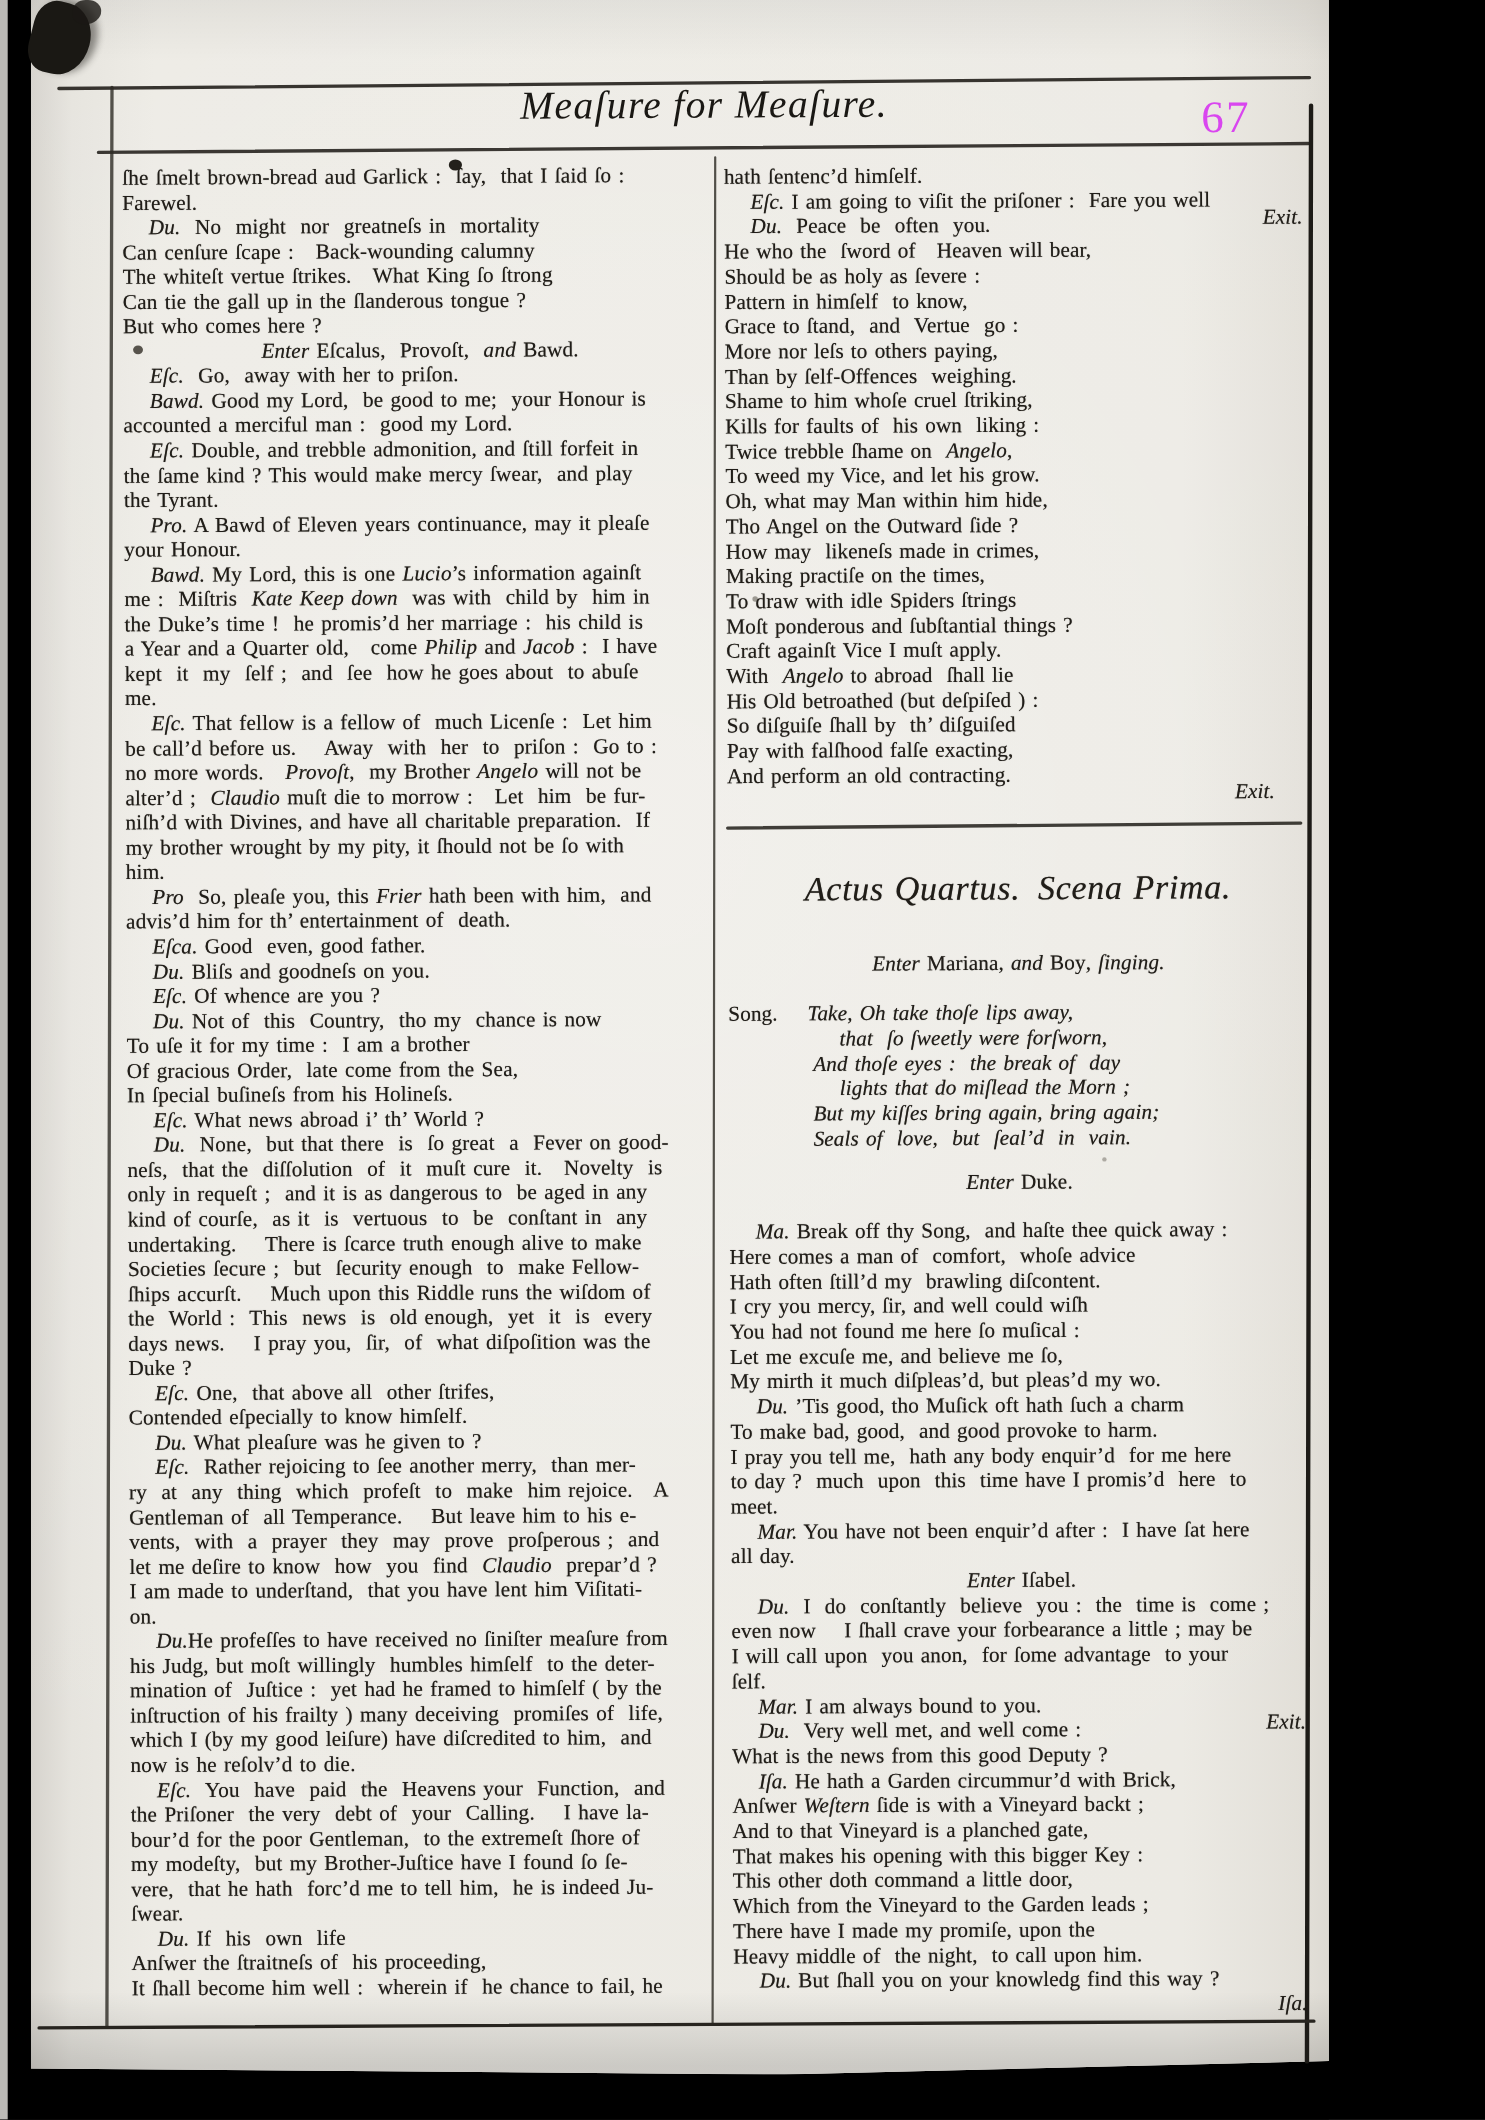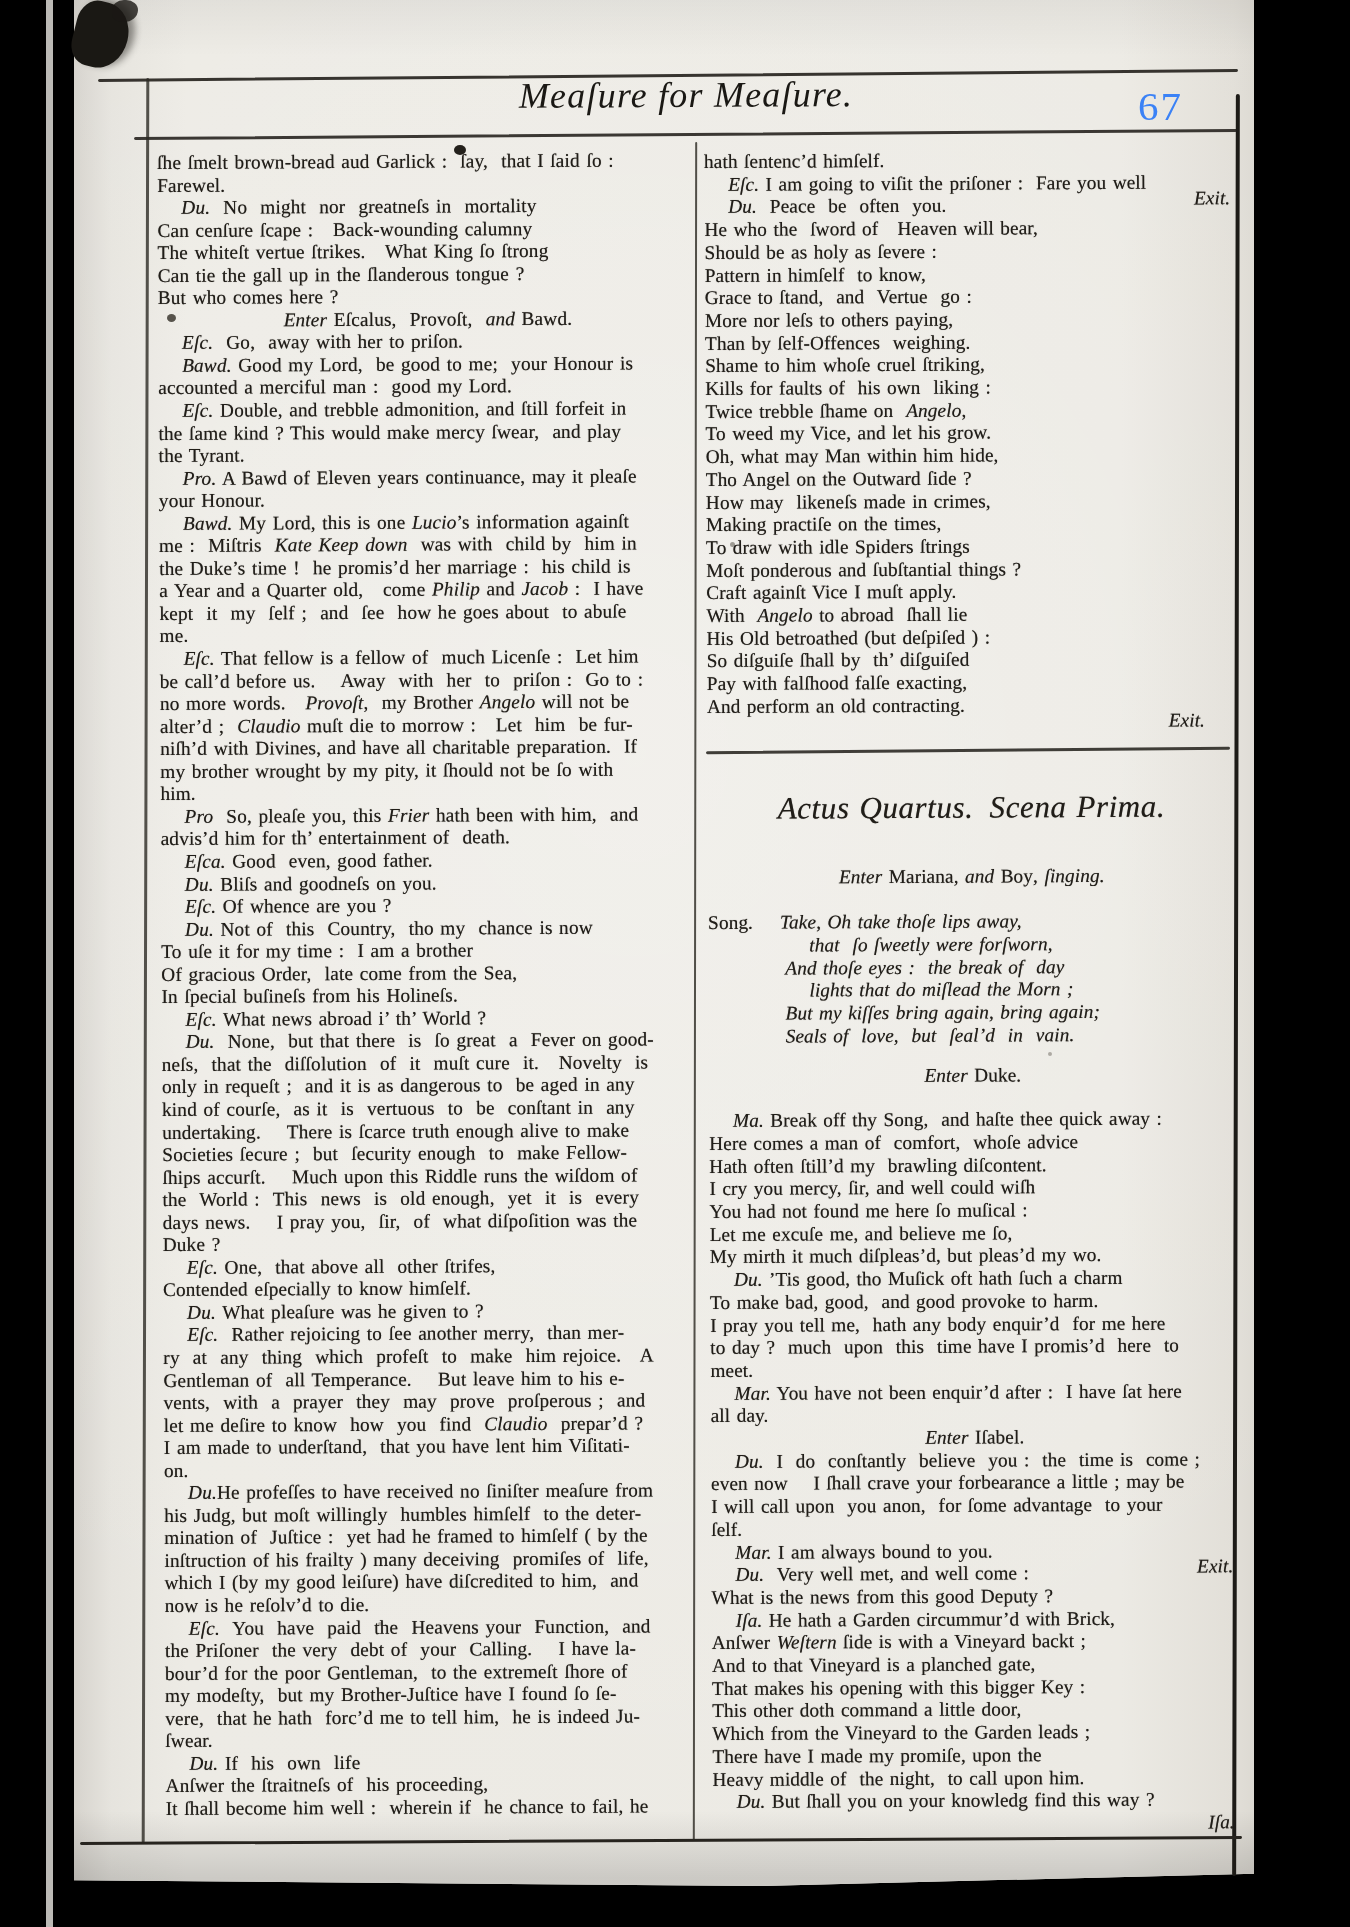--- a/index.html
+++ b/index.html
@@ -1,36 +1,36 @@
 <!DOCTYPE html>
 <html><head>
 <meta charset="utf-8">
 <style>
   html,body{margin:0;padding:0;background:#000;}
   #stage{position:relative;width:1208px;height:1927px;background:#000;overflow:hidden;
-         font-family:"Liberation Serif","DejaVu Serif",serif;margin-left:46px;}
+         font-family:"Liberation Serif","DejaVu Serif",serif;}
   #edge-strip{position:absolute;left:0;top:0;width:7px;height:1927px;background:#bcbab6;}
   #paper{position:absolute;left:28px;top:0;width:1246px;height:1886px;
     background:
       linear-gradient(180deg, rgba(0,0,0,.05) 0%, rgba(0,0,0,0) 3%, rgba(0,0,0,0) 96%, rgba(0,0,0,.14) 99.6%),
       radial-gradient(120% 90% at 45% 40%, rgba(255,255,255,.28), rgba(255,255,255,0) 62%),
       linear-gradient(90deg,#d6d3cd 0,#e6e4de 3%,#edebe5 9%,#eceae4 84%,#e2dfd8 93%,#d3d0c8 98%,#c7c4bc 100%),
       #e9e7e1;
     clip-path:polygon(0 0,99.7% 0,98.2% 12%,96.9% 38%,96.4% 62%,97.1% 85%,97.7% 99.3%,55% 100%,0 99.7%);}
   .rule{position:absolute;background:#27241f;border-radius:2px;}
   #rule-top{left:52px;top:74px;width:1140px;height:3.2px;transform:rotate(-.5deg);opacity:.92;}
   #rule-header{left:88px;top:133px;width:1103px;height:2.6px;transform:rotate(-.42deg);opacity:.9;}
   #rule-divider{left:648px;top:142px;width:2.4px;height:1698px;transform:rotate(.08deg);opacity:.85;background:#35322b;}
   #frame-left{left:98px;top:78px;width:2.6px;height:1765px;transform:rotate(.15deg);opacity:.8;background:#2c2923;}
   #frame-right{left:1188px;top:94px;width:3.8px;height:1782px;transform:rotate(.12deg);background:#1d1b17;}
   #rule-bottom{left:34px;top:1839px;width:1162px;height:3.4px;transform:rotate(-.3deg);}
   #rule-act{left:660px;top:749px;width:524px;height:2.6px;transform:rotate(-.5deg);opacity:.88;}
   #page-title{position:absolute;left:90px;top:74px;width:1100px;text-align:center;
     font-style:italic;font-size:36px;letter-spacing:1.2px;color:#1a1814;transform:rotate(-.3deg);}
-  #page-number{position:absolute;left:1092px;top:82px;font-size:41px;letter-spacing:2px;color:#3b82f6;}
+  #page-number{position:absolute;left:1092px;top:82px;font-size:41px;letter-spacing:2px;color:#d946ef;}
   .col{position:absolute;color:#201d18;text-shadow:0 0 .7px rgba(32,29,24,.65);
        transform:rotate(-.3deg);transform-origin:0 0;}
   #col-left{left:111px;top:152px;width:540px;font-size:19.3px;line-height:22.55px;
             letter-spacing:.15px;word-spacing:1.6px;}
   #col-right{left:658px;top:151px;width:528px;font-size:19.3px;line-height:22.7px;
              letter-spacing:.1px;word-spacing:1.5px;}
   .ln{position:relative;white-space:pre;}
   .ln.i{text-indent:24px;}
   .ln.c{text-align:center;}
   .ln.act{font-size:31px;line-height:44px;text-align:center;letter-spacing:.6px;font-style:italic;}

